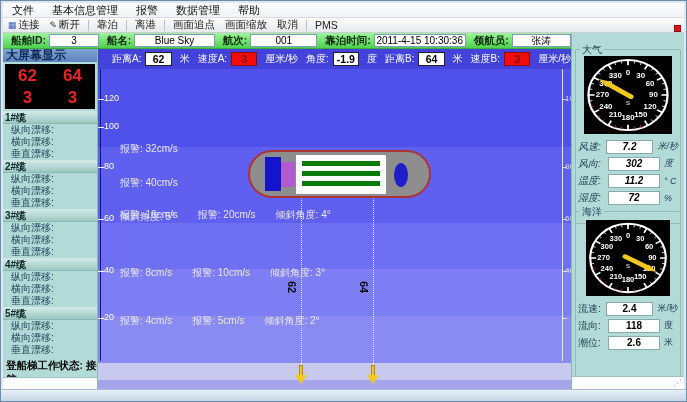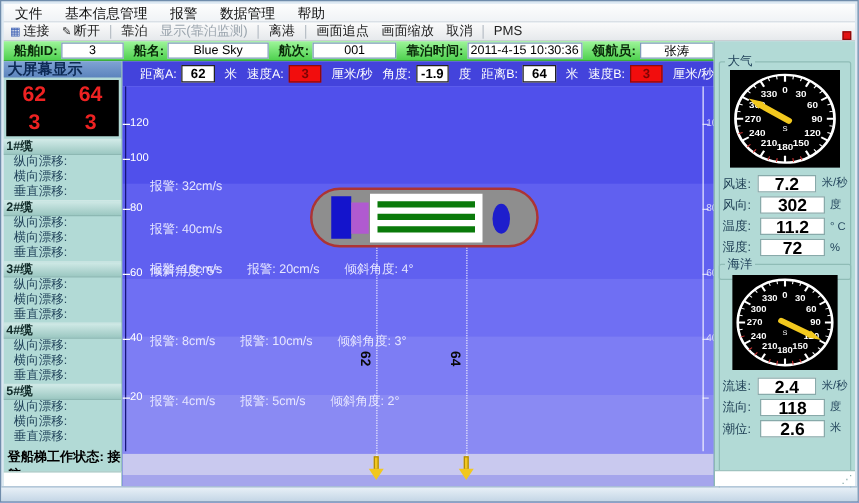--- a/index.html
+++ b/index.html
@@ -107,25 +107,25 @@
 .groupbox { position:absolute; left:3px; right:3px; border:1px solid #8fbcb6;
   border-radius:2px; }
 .gb-weather { top:16px; height:175px; }
 .gb-sea { top:178px; height:209px; }
 .gb-title { position:absolute; top:-6px; left:4px; background:#b2dad6; padding:0 2px;
   font-size:10px; color:#23455c; line-height:11px; }
 .gauge-wrap { position:absolute; left:50%; transform:translateX(-50%); background:#000; }
 .gw1 { top:6px; width:88px; height:78px; }
 .gw2 { top:8px; width:84px; height:76px; }
 .fields { position:absolute; left:2px; right:2px; }
-.f1{top:88px;} .f2{top:88px;}
+.f1{top:88px;font-style:italic;} .f2{top:88px;}
 .field-row { display:flex; align-items:center; height:17px; }
 .field-row .flbl { width:30px; font-size:10px; color:#1a3a50; white-space:nowrap; }
 .field-row .fval { width:52px; height:14px; background:#fff; border:1px solid #8aa;
-  font-weight:bold; font-size:14px; color:#000; display:flex; align-items:center;
+  font-weight:bold; font-size:10px; color:#000; display:flex; align-items:center;
   justify-content:center; margin-right:4px; }
 .field-row .funit { font-size:9px; color:#23455c; white-space:nowrap; }
 .panel-strip { position:absolute; left:0; right:0; bottom:0; height:13px; background:#fff;
   border-top:1px solid #9fc3bf; }
 .grip { position:absolute; right:2px; bottom:1px; font-size:9px; color:#8aa; }
 
 
 .winbottom { position:absolute; left:0; right:0; bottom:0; height:12px;
   background:linear-gradient(#e8f0f7,#c4d6e6); border-top:1px solid #a7bdd1; }
 </style>
@@ -146,21 +146,20 @@
     <div class="tool-btn">
       <span class="tool-icon icon-connect">▦</span>
       <span>连接</span>
     </div>
     <div class="tool-btn">
       <span class="tool-icon icon-disconnect">✎</span>
       <span>断开</span>
     </div>
     <div class="tool-sep"></div>
     <div class="tool-btn">靠泊</div>
-    <div class="tool-btn disabled">显示(靠泊监测)</div>
     <div class="tool-sep"></div>
     <div class="tool-btn">离港</div>
     <div class="tool-sep"></div>
     <div class="tool-btn">画面追点</div>
     <div class="tool-btn">画面缩放</div>
     <div class="tool-btn">取消</div>
     <div class="tool-sep"></div>
     <div class="tool-btn">PMS</div>
   </div>
   <div class="alarm-led"></div>

